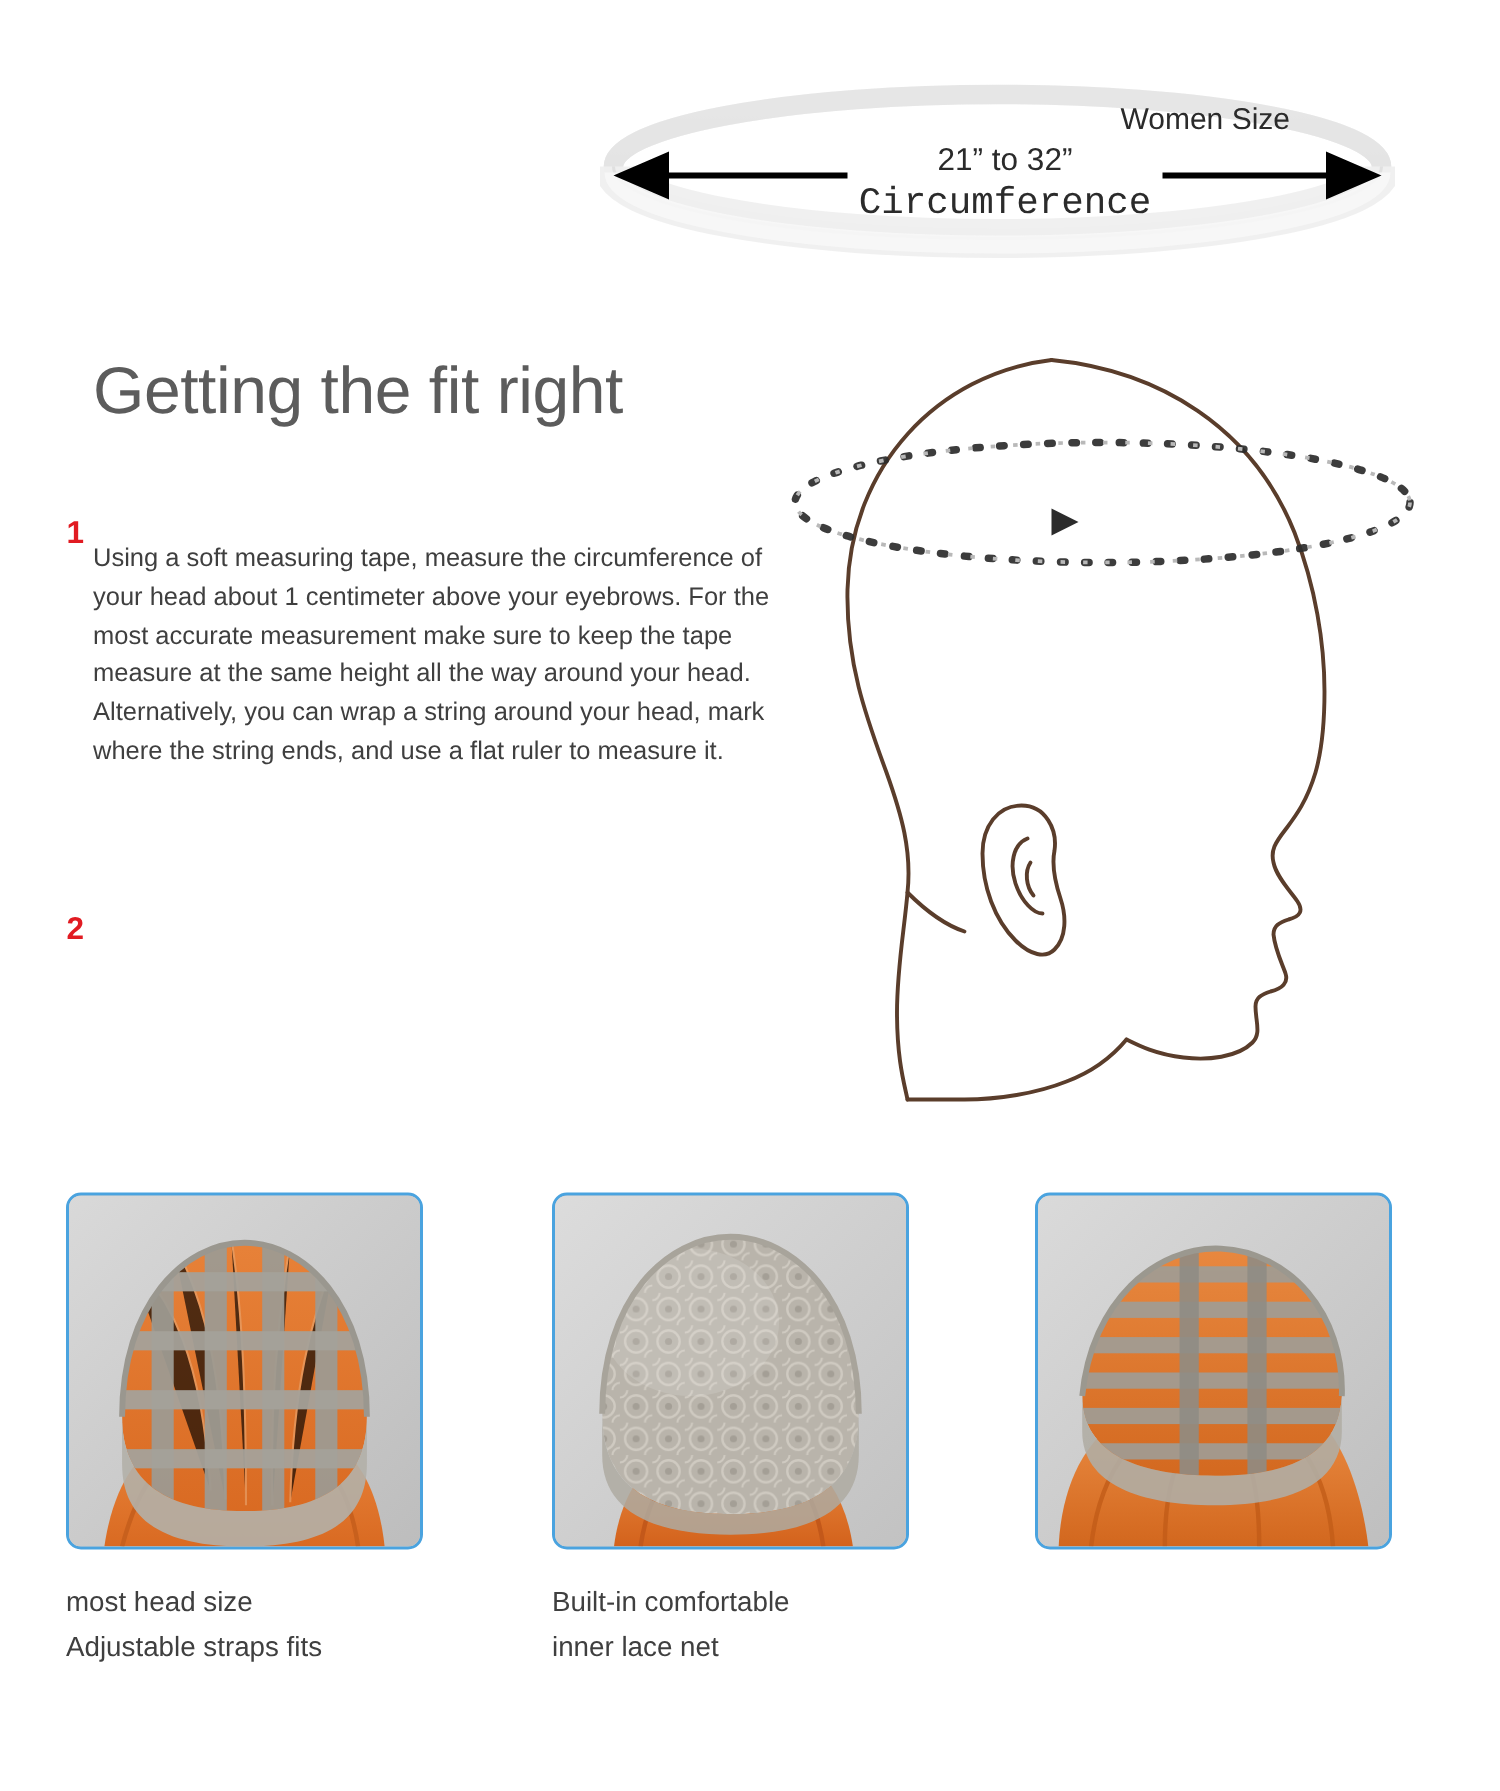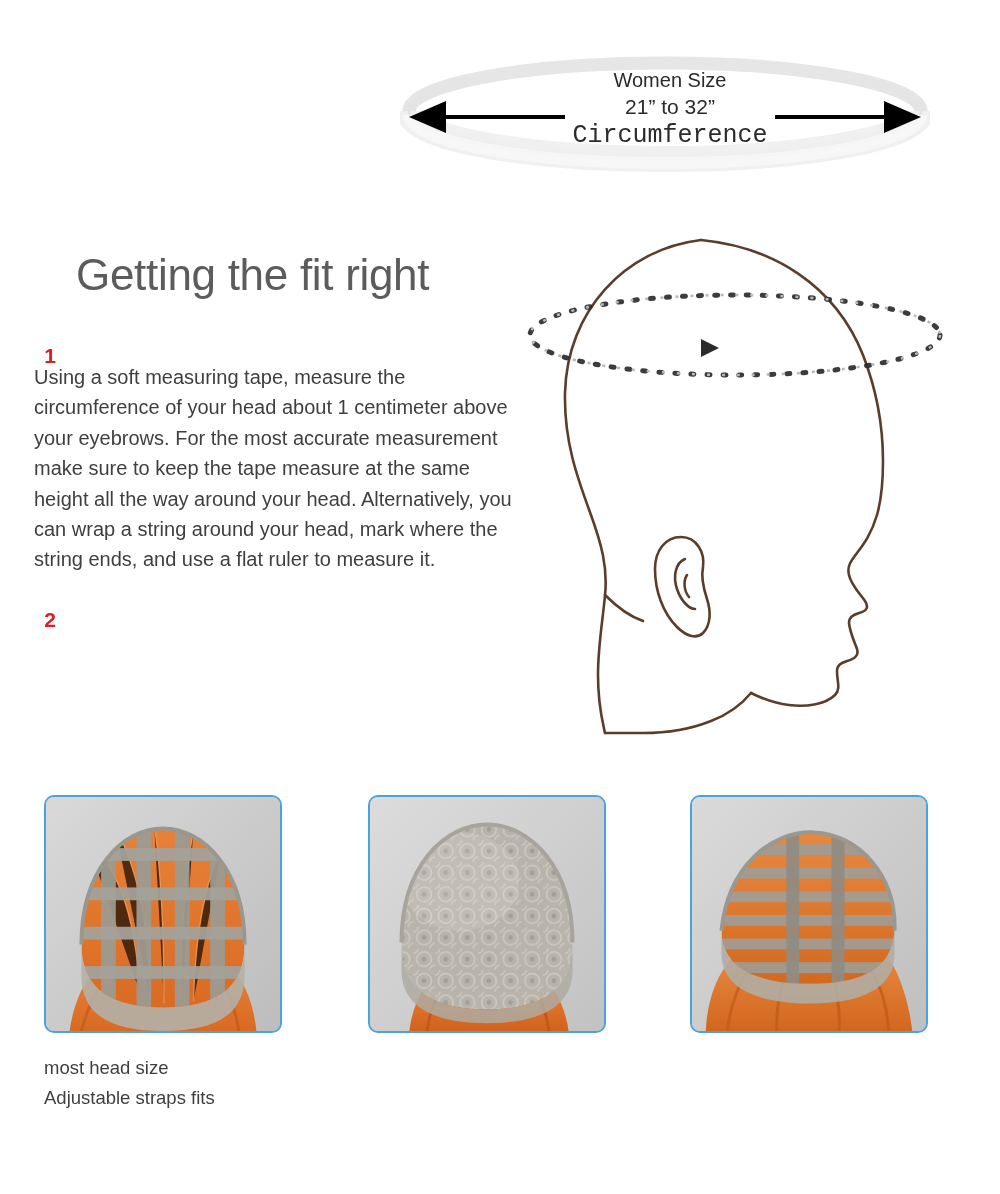--- a/index.html
+++ b/index.html
@@ -31,34 +31,34 @@
   }
   #band-text {
     position: absolute;
     left: 480px;
     top: 68px;
     width: 380px;
     text-align: center;
     line-height: 1.28;
     color: #2b2b2b;
   }
-  #band-text .l1 { font-size: 20px; }
+  #band-text .l1 { font-size: 20px; text-align: right; }
   #band-text .l2 { font-size: 21px; }
   #band-text .l3 { font-size: 25px; font-family: Liberation Mono, monospace; }
 
   
   #page-title {
     position: absolute;
     left: 62px;
     top: 236px;
     font-size: 44px;
     font-weight: 400;
     color: #5c5c5c;
     letter-spacing: -0.3px;
-    margin: 14px;
+    margin: 0;
     text-align: center;
   }
 
   
   .step {
     position: absolute;
     left: 34px;
     width: 485px;
   }
   #step-1 { top: 342px; }
@@ -67,21 +67,22 @@
     position: absolute;
     left: 0;
     top: 2px;
     width: 22px;
     text-align: right;
     color: #e11b22;
     font-size: 21px;
     font-weight: 700;
   }
   .step-text {
-    font-size: 20px;
+    margin-left: 28px;
+    font-size: 17px;
     line-height: 1.52;
     color: #3f3f3f;
   }
 
   
   #head-figure {
     position: absolute;
     left: 505px;
     top: 215px;
     width: 470px;
@@ -311,20 +312,24 @@
         <path d="M182 238 C178 212 170 196 160 188" stroke="#c3581a" stroke-width="3" fill="none"></path>
 
         <g clip-path="url(#capClip2)">
           <rect x="20" y="20" width="200" height="200" fill="url(#lacePat)"></rect>
           <ellipse cx="92" cy="86" rx="60" ry="50" fill="#ffffff" opacity="0.12"></ellipse>
         </g>
         <path d="M32 148 C32 70 76 28 119 28 C162 28 206 70 206 148" fill="none" stroke="#a8a49b" stroke-width="4"></path>
         <path d="M32 148 C32 198 66 216 119 216 C172 216 206 198 206 148 L206 176 C206 214 172 230 119 230 C66 230 32 214 32 176 Z" fill="#aeaaa1" opacity="0.85"></path>
       </svg>
     </div>
+    <div class="feature-caption">
+      <span class="cap-line">Built-in comfortable</span>
+      <span class="cap-line">inner lace net</span>
+    </div>
   </div>
 
   <div class="feature" id="feature-2">
     <div class="feature-thumb">
       <svg class="wig-svg" viewBox="0 0 238 238" preserveAspectRatio="xMidYMid slice">
         <defs>
           <linearGradient id="bgGrey3" x1="0" y1="0" x2="1" y2="1">
             <stop offset="0%" stop-color="#dadada"></stop>
               <stop offset="100%" stop-color="#bfbfbf"></stop>
           </linearGradient>

